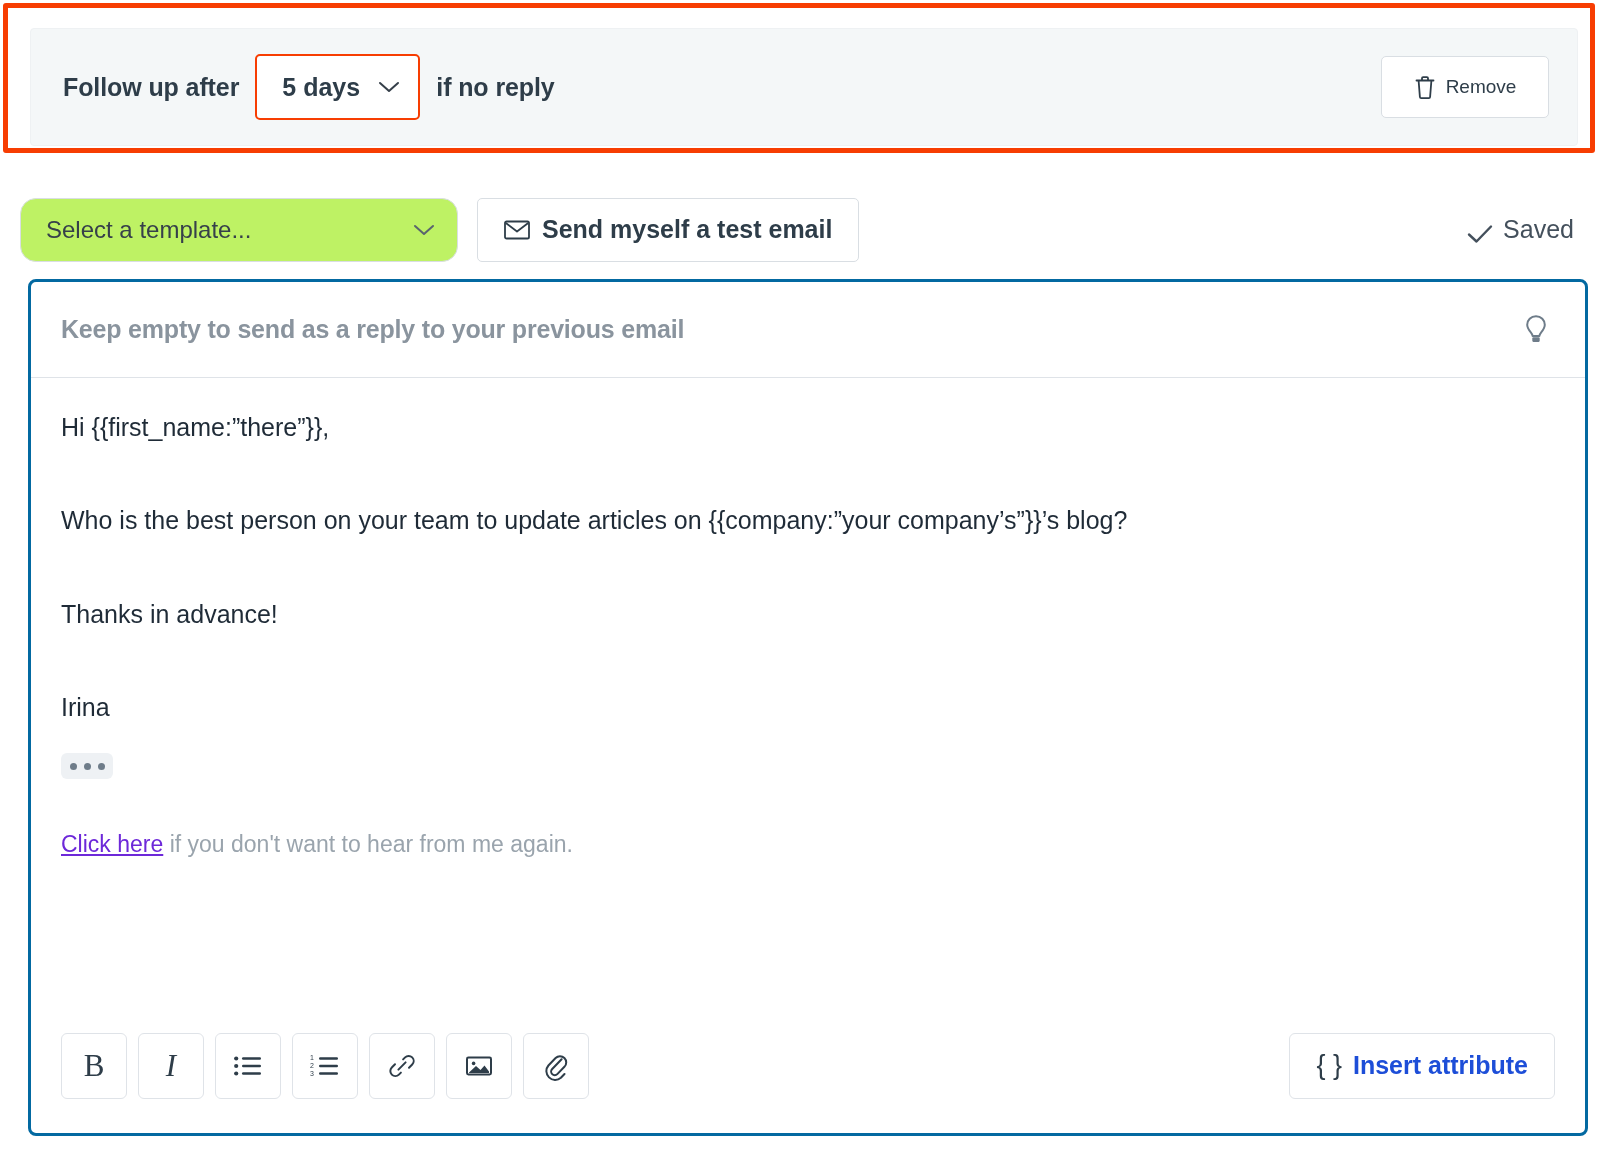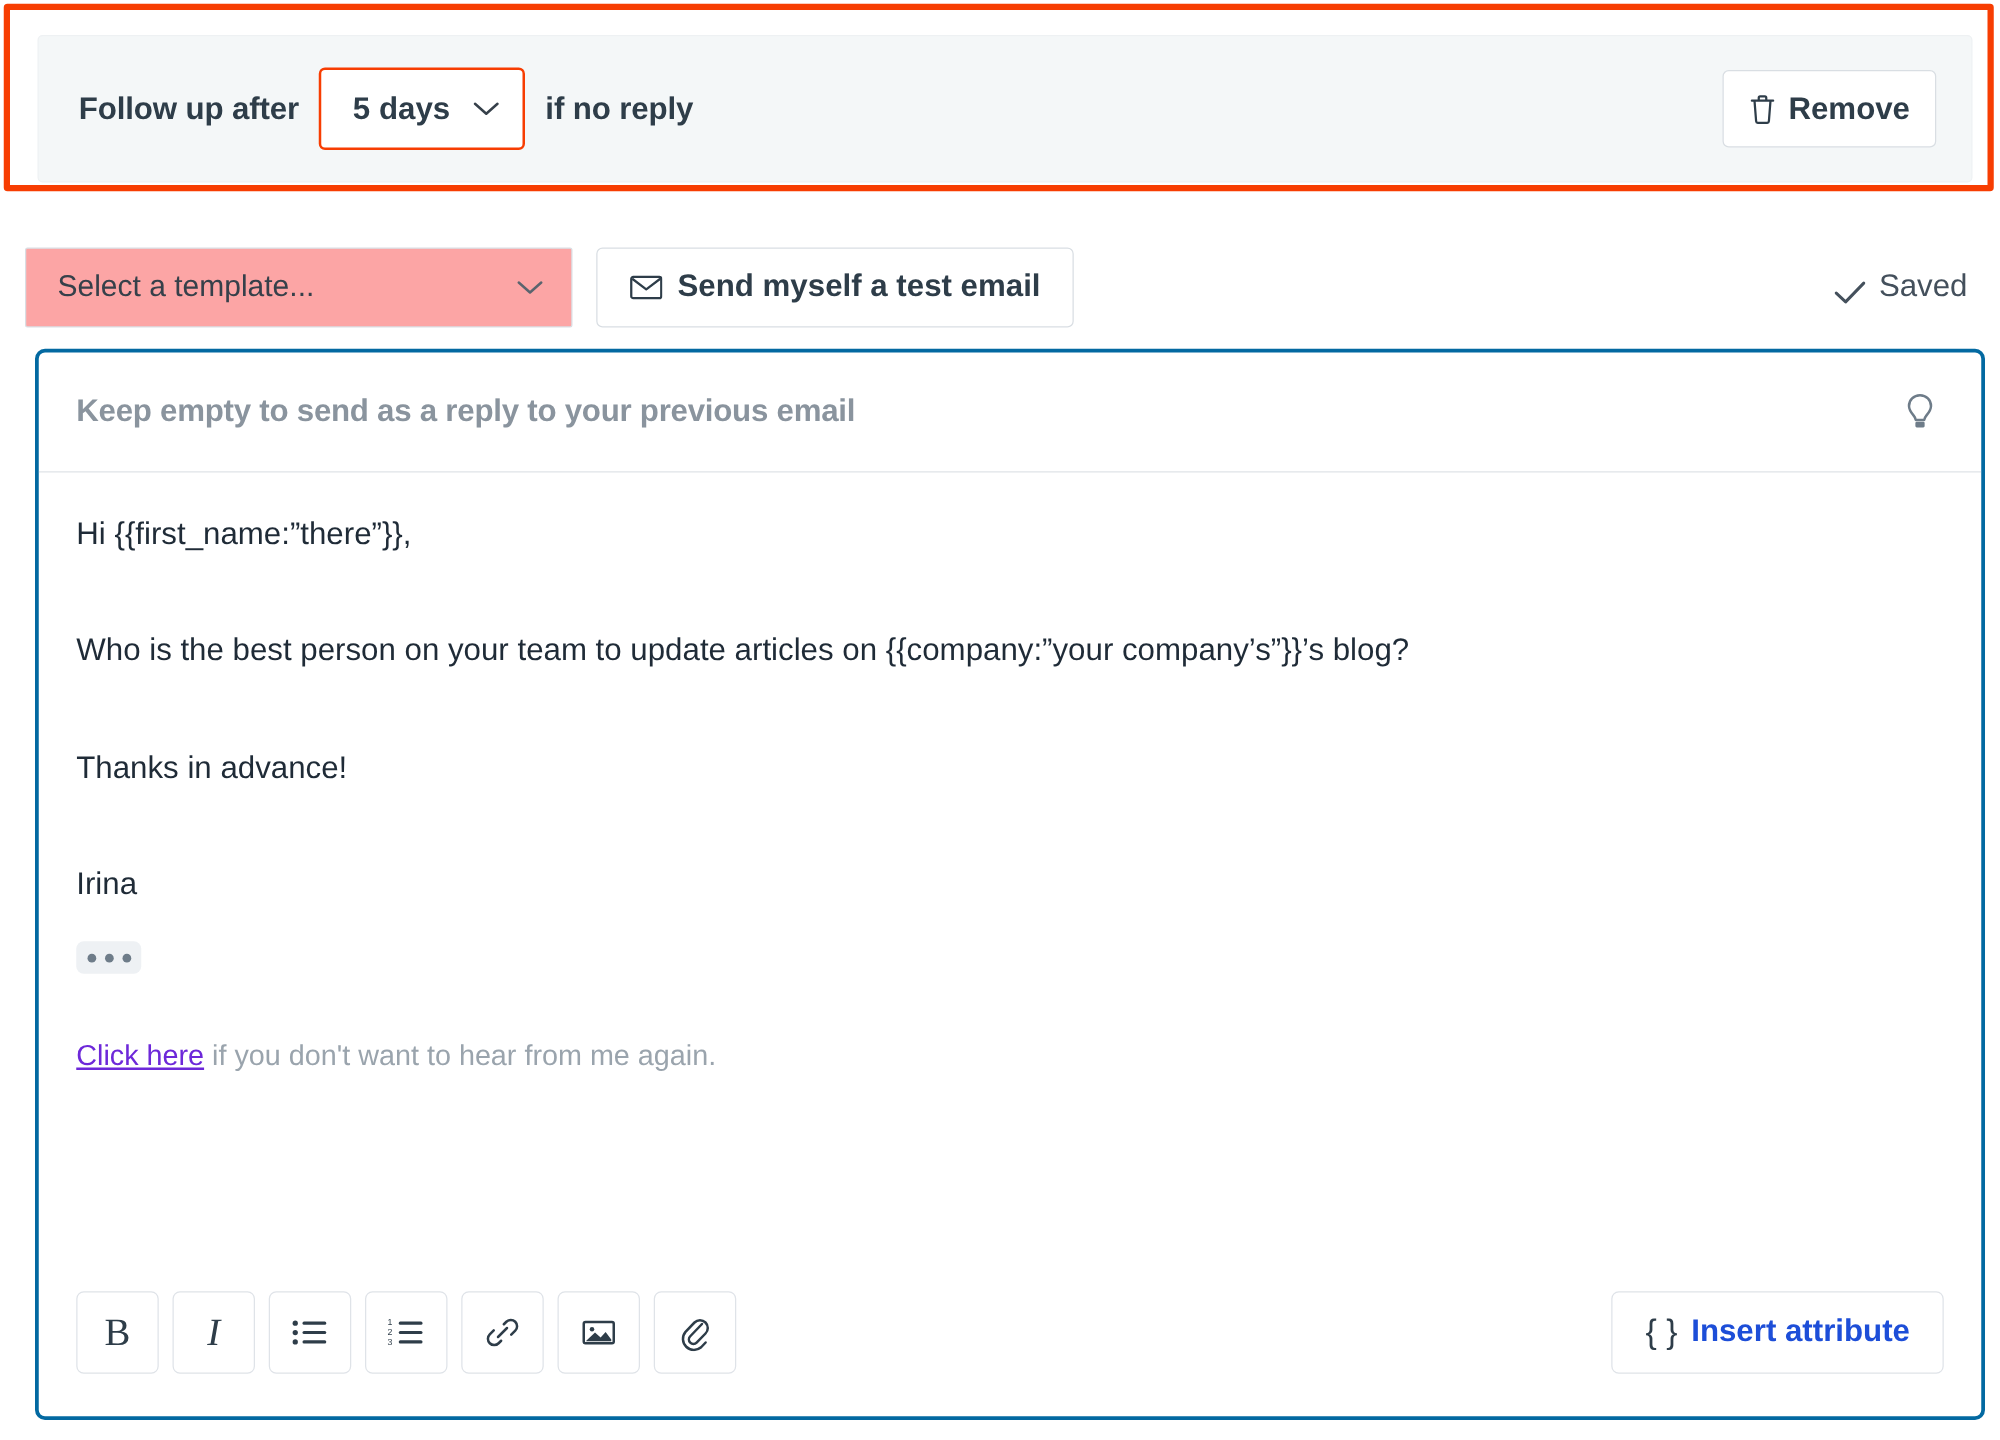--- a/index.html
+++ b/index.html
@@ -77,39 +77,39 @@
     border: 1px solid #d9dee3;
     border-radius: 5px;
     display: flex;
     align-items: center;
     justify-content: center;
     gap: 10px;
     padding: 0 20px;
     cursor: pointer;
   }
   .remove-btn .lbl {
-    font-size: 25px;
-    font-weight: bold;
+    font-size: 19px;
+    font-weight: normal;
     color: #2e3d49;
   }
 
   
   .template-row {
     position: absolute;
     left: 20px; top: 197px;
     width: 1560px; height: 65px;
     display: flex;
     align-items: center;
   }
   .template-select {
     position: relative;
     width: 438px; height: 64px;
-    background: #fca5a5;
+    background: #bef264;
     border: 1px solid #d9dee3;
-    border-radius: 2px;
+    border-radius: 16px;
     display: flex;
     align-items: center;
     padding-left: 25px;
     cursor: pointer;
   }
   .template-select .val {
     font-size: 24px;
     color: #36404a;
   }
   .template-select .chev {

